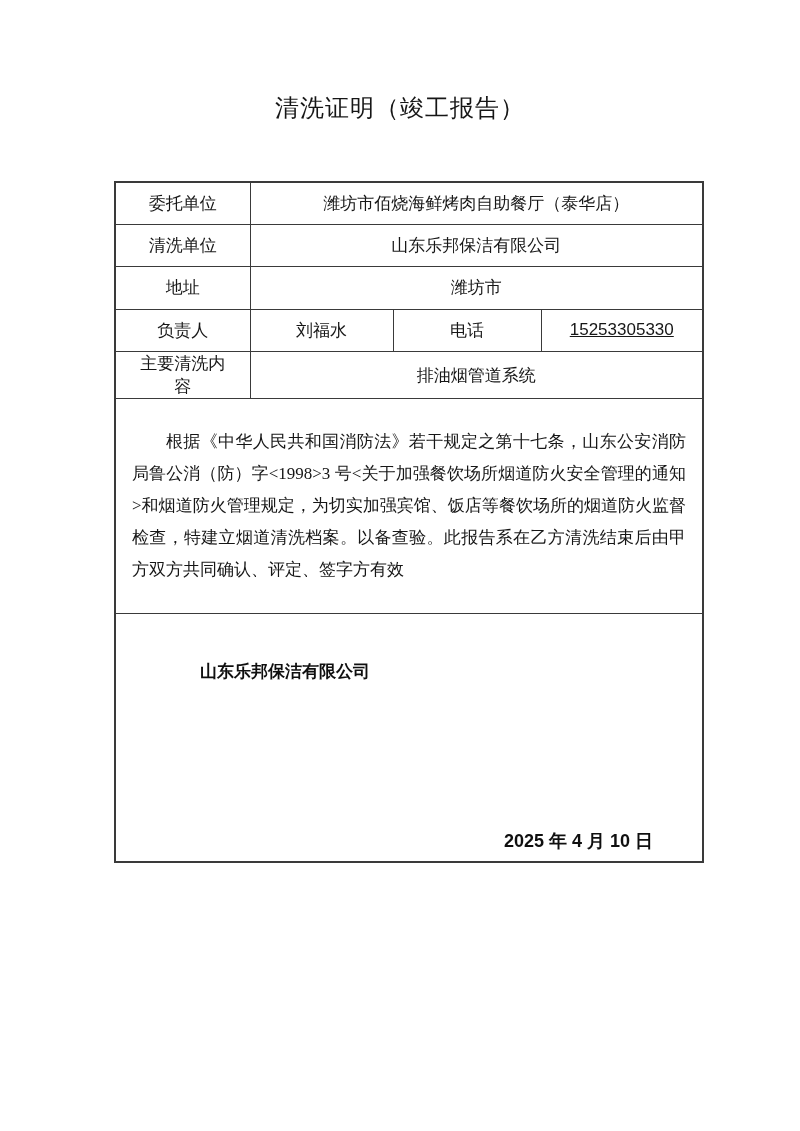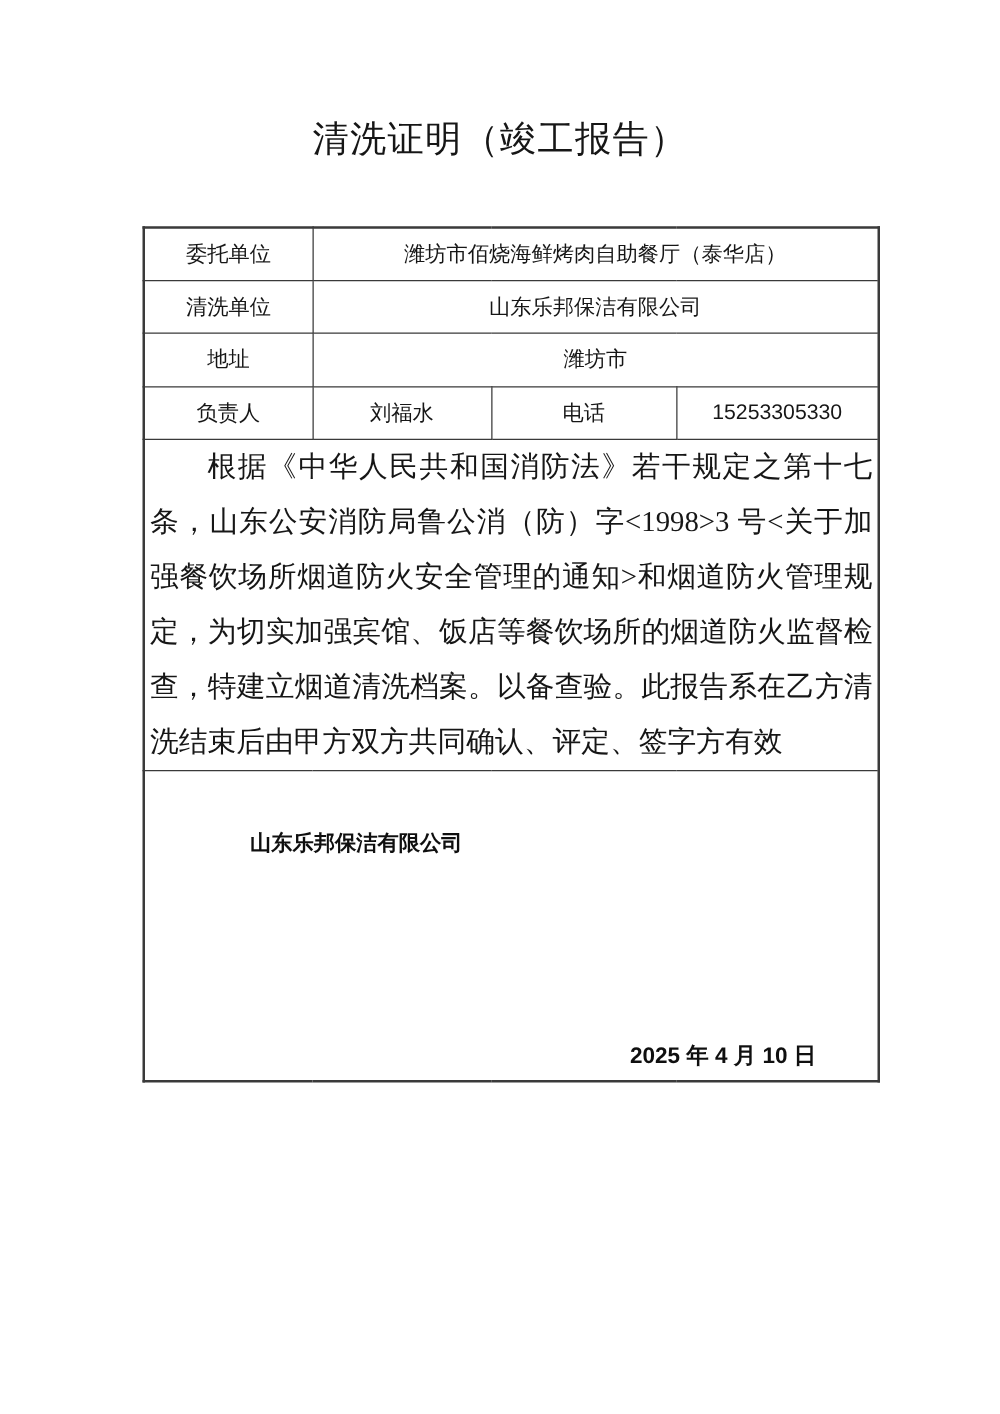--- a/index.html
+++ b/index.html
@@ -16,58 +16,59 @@
     font-family: "Liberation Serif", "DejaVu Serif", serif;
     overflow: hidden;
   }
   .doc-title {
     position: absolute;
     top: 92px;
     left: 0;
     width: 100%;
     margin: 0;
     text-align: center;
-    font-size: 29px;
+    font-size: 24px;
     font-weight: 500;
     letter-spacing: 1px;
     color: #161616;
   }
   table.doc-table {
     position: absolute;
     left: 114px;
     top: 181px;
     width: 588px;
     border-collapse: collapse;
     table-layout: fixed;
     border: 2px solid #3a3a3a;
   }
   table.doc-table td {
     border: 1px solid #3a3a3a;
     text-align: center;
     vertical-align: middle;
     font-size: 17px;
-    padding: 0 4px;
+    padding: 0 16px;
     color: #161616;
     overflow: hidden;
   }
   tr.info-row { height: 42.4px; }
   td.num-cell {
     font-family: "Liberation Sans", "DejaVu Sans", sans-serif;
     font-size: 16.5px;
+    text-decoration: underline;
   }
   td.notice-cell {
     height: 214px;
     text-align: justify;
     padding: 0 10px;
   }
   .notice-text {
     display: block;
     text-indent: 2em;
-    line-height: 44px;
-    font-size: 23px;
+    line-height: 32px;
+    font-size: 17px;
     text-align: justify;
   }
   td.sign-cell {
     height: 247px;
     position: relative;
     padding: 0;
   }
   .sign-company {
     position: absolute;
     left: 84px;
@@ -112,20 +113,24 @@
       <tr class="info-row">
         <td>地址</td>
         <td colspan="3">潍坊市</td>
       </tr>
       <tr class="info-row">
         <td>负责人</td>
         <td>刘福水</td>
         <td>电话</td>
         <td class="num-cell">15253305330</td>
       </tr>
+      <tr class="info-row">
+        <td>主要清洗内容</td>
+        <td colspan="3">排油烟管道系统</td>
+      </tr>
       <tr>
         <td colspan="4" class="notice-cell">
           <span class="notice-text">根据《中华人民共和国消防法》若干规定之第十七条，山东公安消防局鲁公消（防）字&lt;1998&gt;3 号&lt;关于加强餐饮场所烟道防火安全管理的通知&gt;和烟道防火管理规定，为切实加强宾馆、饭店等餐饮场所的烟道防火监督检查，特建立烟道清洗档案。以备查验。此报告系在乙方清洗结束后由甲方双方共同确认、评定、签字方有效</span>
         </td>
       </tr>
       <tr>
         <td colspan="4" class="sign-cell">
           <div class="sign-company">山东乐邦保洁有限公司</div>
           <div class="sign-date">2025 年 4 月 10 日</div>
         </td>

